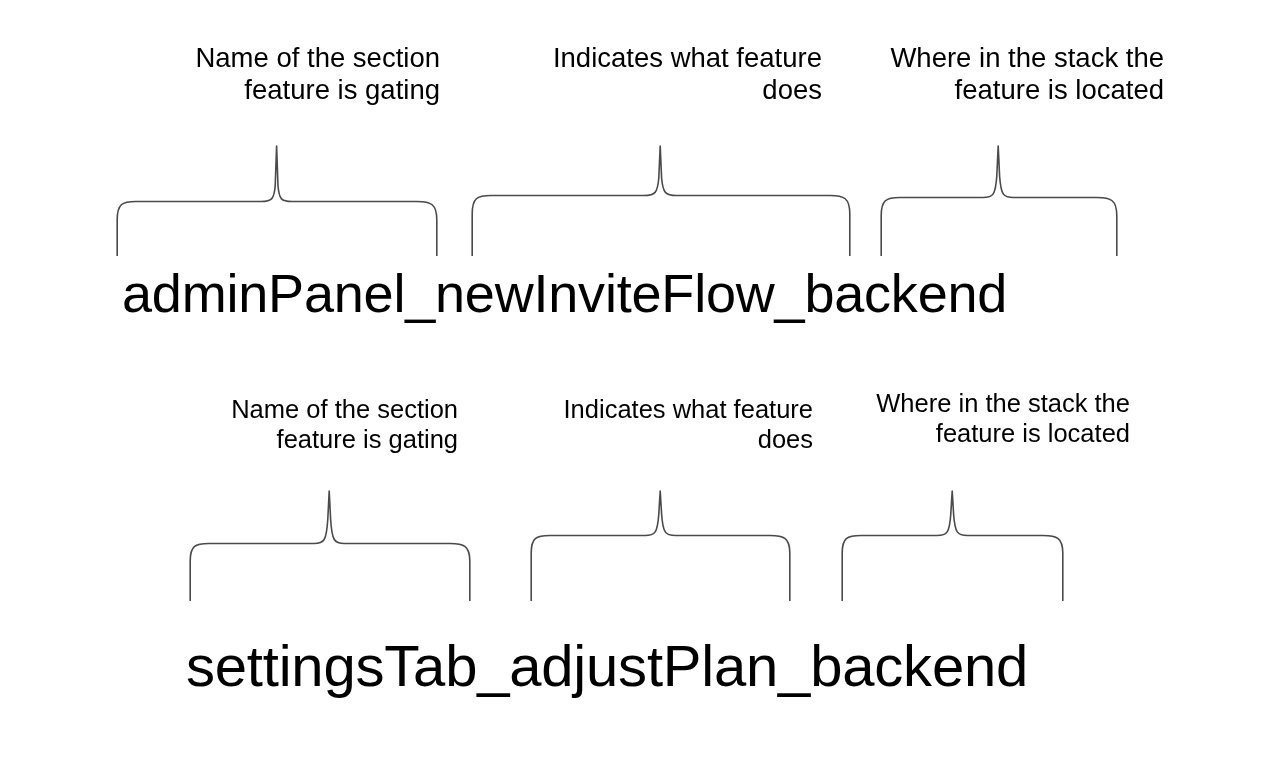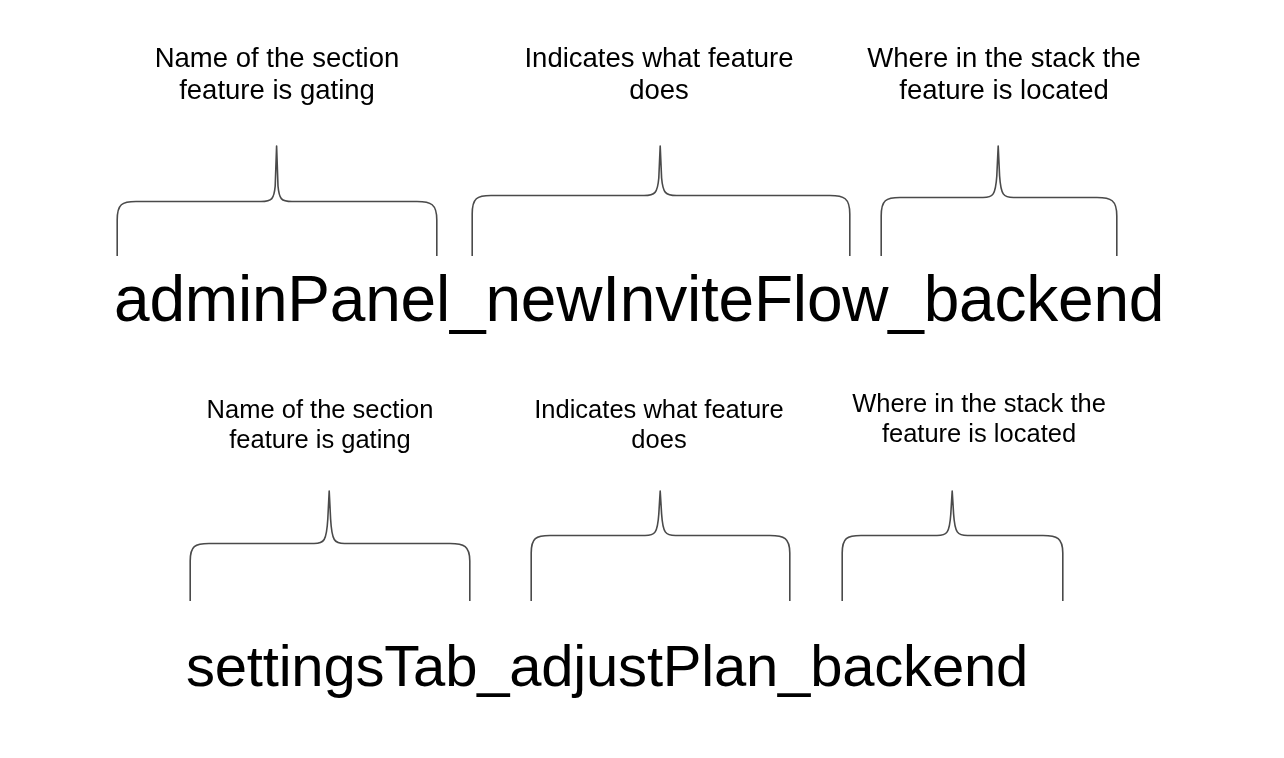--- a/index.html
+++ b/index.html
@@ -15,21 +15,21 @@
     position: relative;
     width: 1284px;
     height: 758px;
     background: #ffffff;
     overflow: hidden;
   }
 
   
   .caption {
     position: absolute;
-    text-align: center;
+    text-align: right;
     color: #000000;
     line-height: 1.18;
     white-space: pre-line;
     font-weight: 400;
   }
 
   
   .flag-string {
     position: absolute;
     color: #000000;
@@ -116,21 +116,21 @@
                  C113,53.5 115.5,51 116.8,32
                  L118.2,2
                  L119.6,32
                  C120.9,51 123.5,53.5 133.5,53.5
                  L217,53.5
                  C231,53.5 236.8,56 236.8,72
                  L236.8,112"></path>
       </svg>
     </div>
 
-    <div class="flag-string" style="left:114px; top:262px; font-size:64px;">adminPanel_newInviteFlow_backend</div>
+    <div class="flag-string" style="left:122px; top:262px; font-size:54px;">adminPanel_newInviteFlow_backend</div>
   </div>
 
   <div class="group">
 
     <div class="caption" style="left:182px; top:394px; width:276px; font-size:25.5px;">Name of the section
 feature is gating</div>
 
     <div class="caption" style="left:505px; top:394px; width:308px; font-size:25.5px;">Indicates what feature
 does</div>
 

